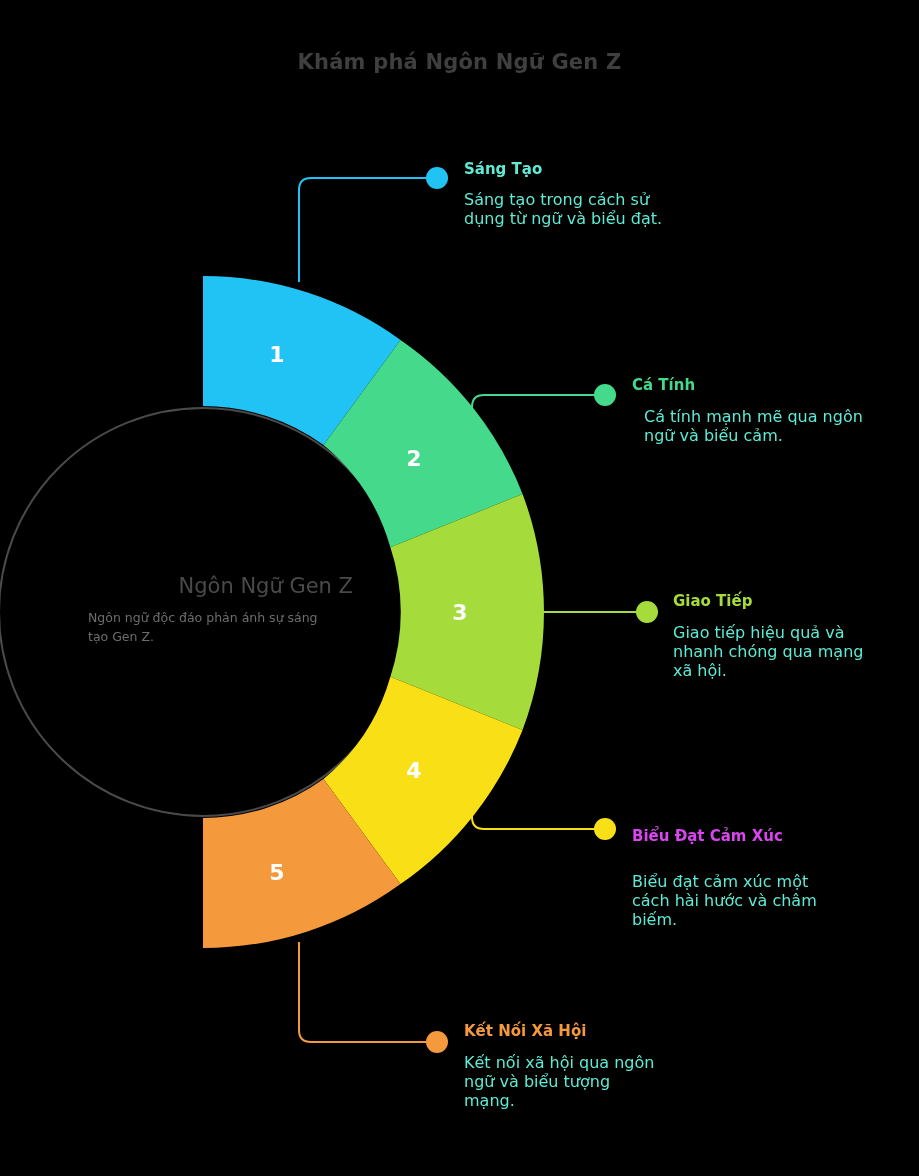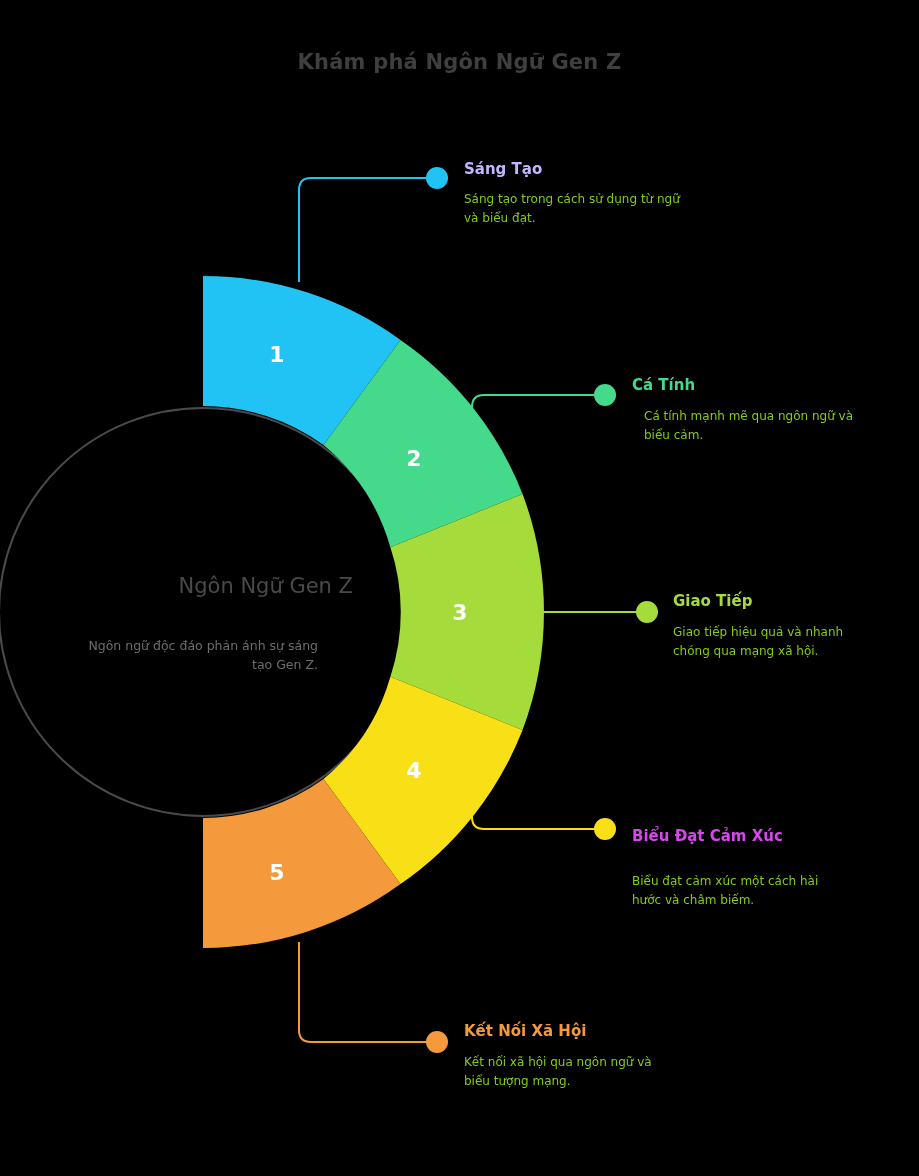--- a/index.html
+++ b/index.html
@@ -53,40 +53,40 @@
     left: 53px;
     top: 574px;
     font-size: 21px;
     font-weight: normal;
     color: #4a4a4a;
     font-family: "DejaVu Sans", sans-serif;
   }
   .center-desc {
     position: absolute;
     width: 230px;
-    text-align: right;
+    text-align: left;
     left: 88px;
-    top: 636px;
+    top: 608px;
     font-size: 12.5px;
     line-height: 19px;
     color: #6d6d6d;
     font-family: "DejaVu Sans", sans-serif;
   }
   .item-label {
     position: absolute;
     font-size: 15px;
     font-weight: bold;
     white-space: nowrap;
     font-family: "DejaVu Sans", sans-serif;
   }
   .item-desc {
     position: absolute;
-    font-size: 12px;
+    font-size: 16px;
     line-height: 19px;
-    color: #84cc16;
+    color: #5eead4;
     width: 220px;
     font-family: "DejaVu Sans", sans-serif;
   }
 </style>
 </head>
 <body>
 
 <div id="infographic">
 
   <div class="page-title">Khám phá Ngôn Ngữ Gen Z</div>
@@ -123,21 +123,21 @@
     <path d="M 472 804 L 472 817 Q 472 829 484 829 L 605 829" fill="none" stroke="#f9e016" stroke-width="2"></path>
     <circle cx="605" cy="829" r="11" fill="#f9e016"></circle>
 
     <path d="M 299 942 L 299 1030 Q 299 1042 311 1042 L 437 1042" fill="none" stroke="#f59a3c" stroke-width="2"></path>
     <circle cx="437" cy="1042" r="11" fill="#f59a3c"></circle>
   </svg>
 
   <div class="center-title">Ngôn Ngữ Gen Z</div>
   <div class="center-desc">Ngôn ngữ độc đáo phản ánh sự sáng tạo Gen Z.</div>
 
-  <div class="item-label" style="left:464px; top:160px; color:#c4b5fd;">Sáng Tạo</div>
+  <div class="item-label" style="left:464px; top:160px; color:#5eead4;">Sáng Tạo</div>
   <div class="item-desc" style="left:464px; top:190px;">Sáng tạo trong cách sử dụng từ ngữ và biểu đạt.</div>
 
   <div class="item-label" style="left:632px; top:376px; color:#45d98c;">Cá Tính</div>
   <div class="item-desc" style="left:632px; top:407px;margin-left:12px;">Cá tính mạnh mẽ qua ngôn ngữ và biểu cảm.</div>
 
   <div class="item-label" style="left:673px; top:592px; color:#a5db3a;">Giao Tiếp</div>
   <div class="item-desc" style="left:673px; top:623px; width:200px;">Giao tiếp hiệu quả và nhanh chóng qua mạng xã hội.</div>
 
   <div class="item-label" style="left:632px; top:809px; color:#d946ef;margin-top:18px;">Biểu Đạt Cảm Xúc</div>
   <div class="item-desc" style="left:632px; top:840px; width:200px;margin-top:32px;">Biểu đạt cảm xúc một cách hài hước và châm biếm.</div>

